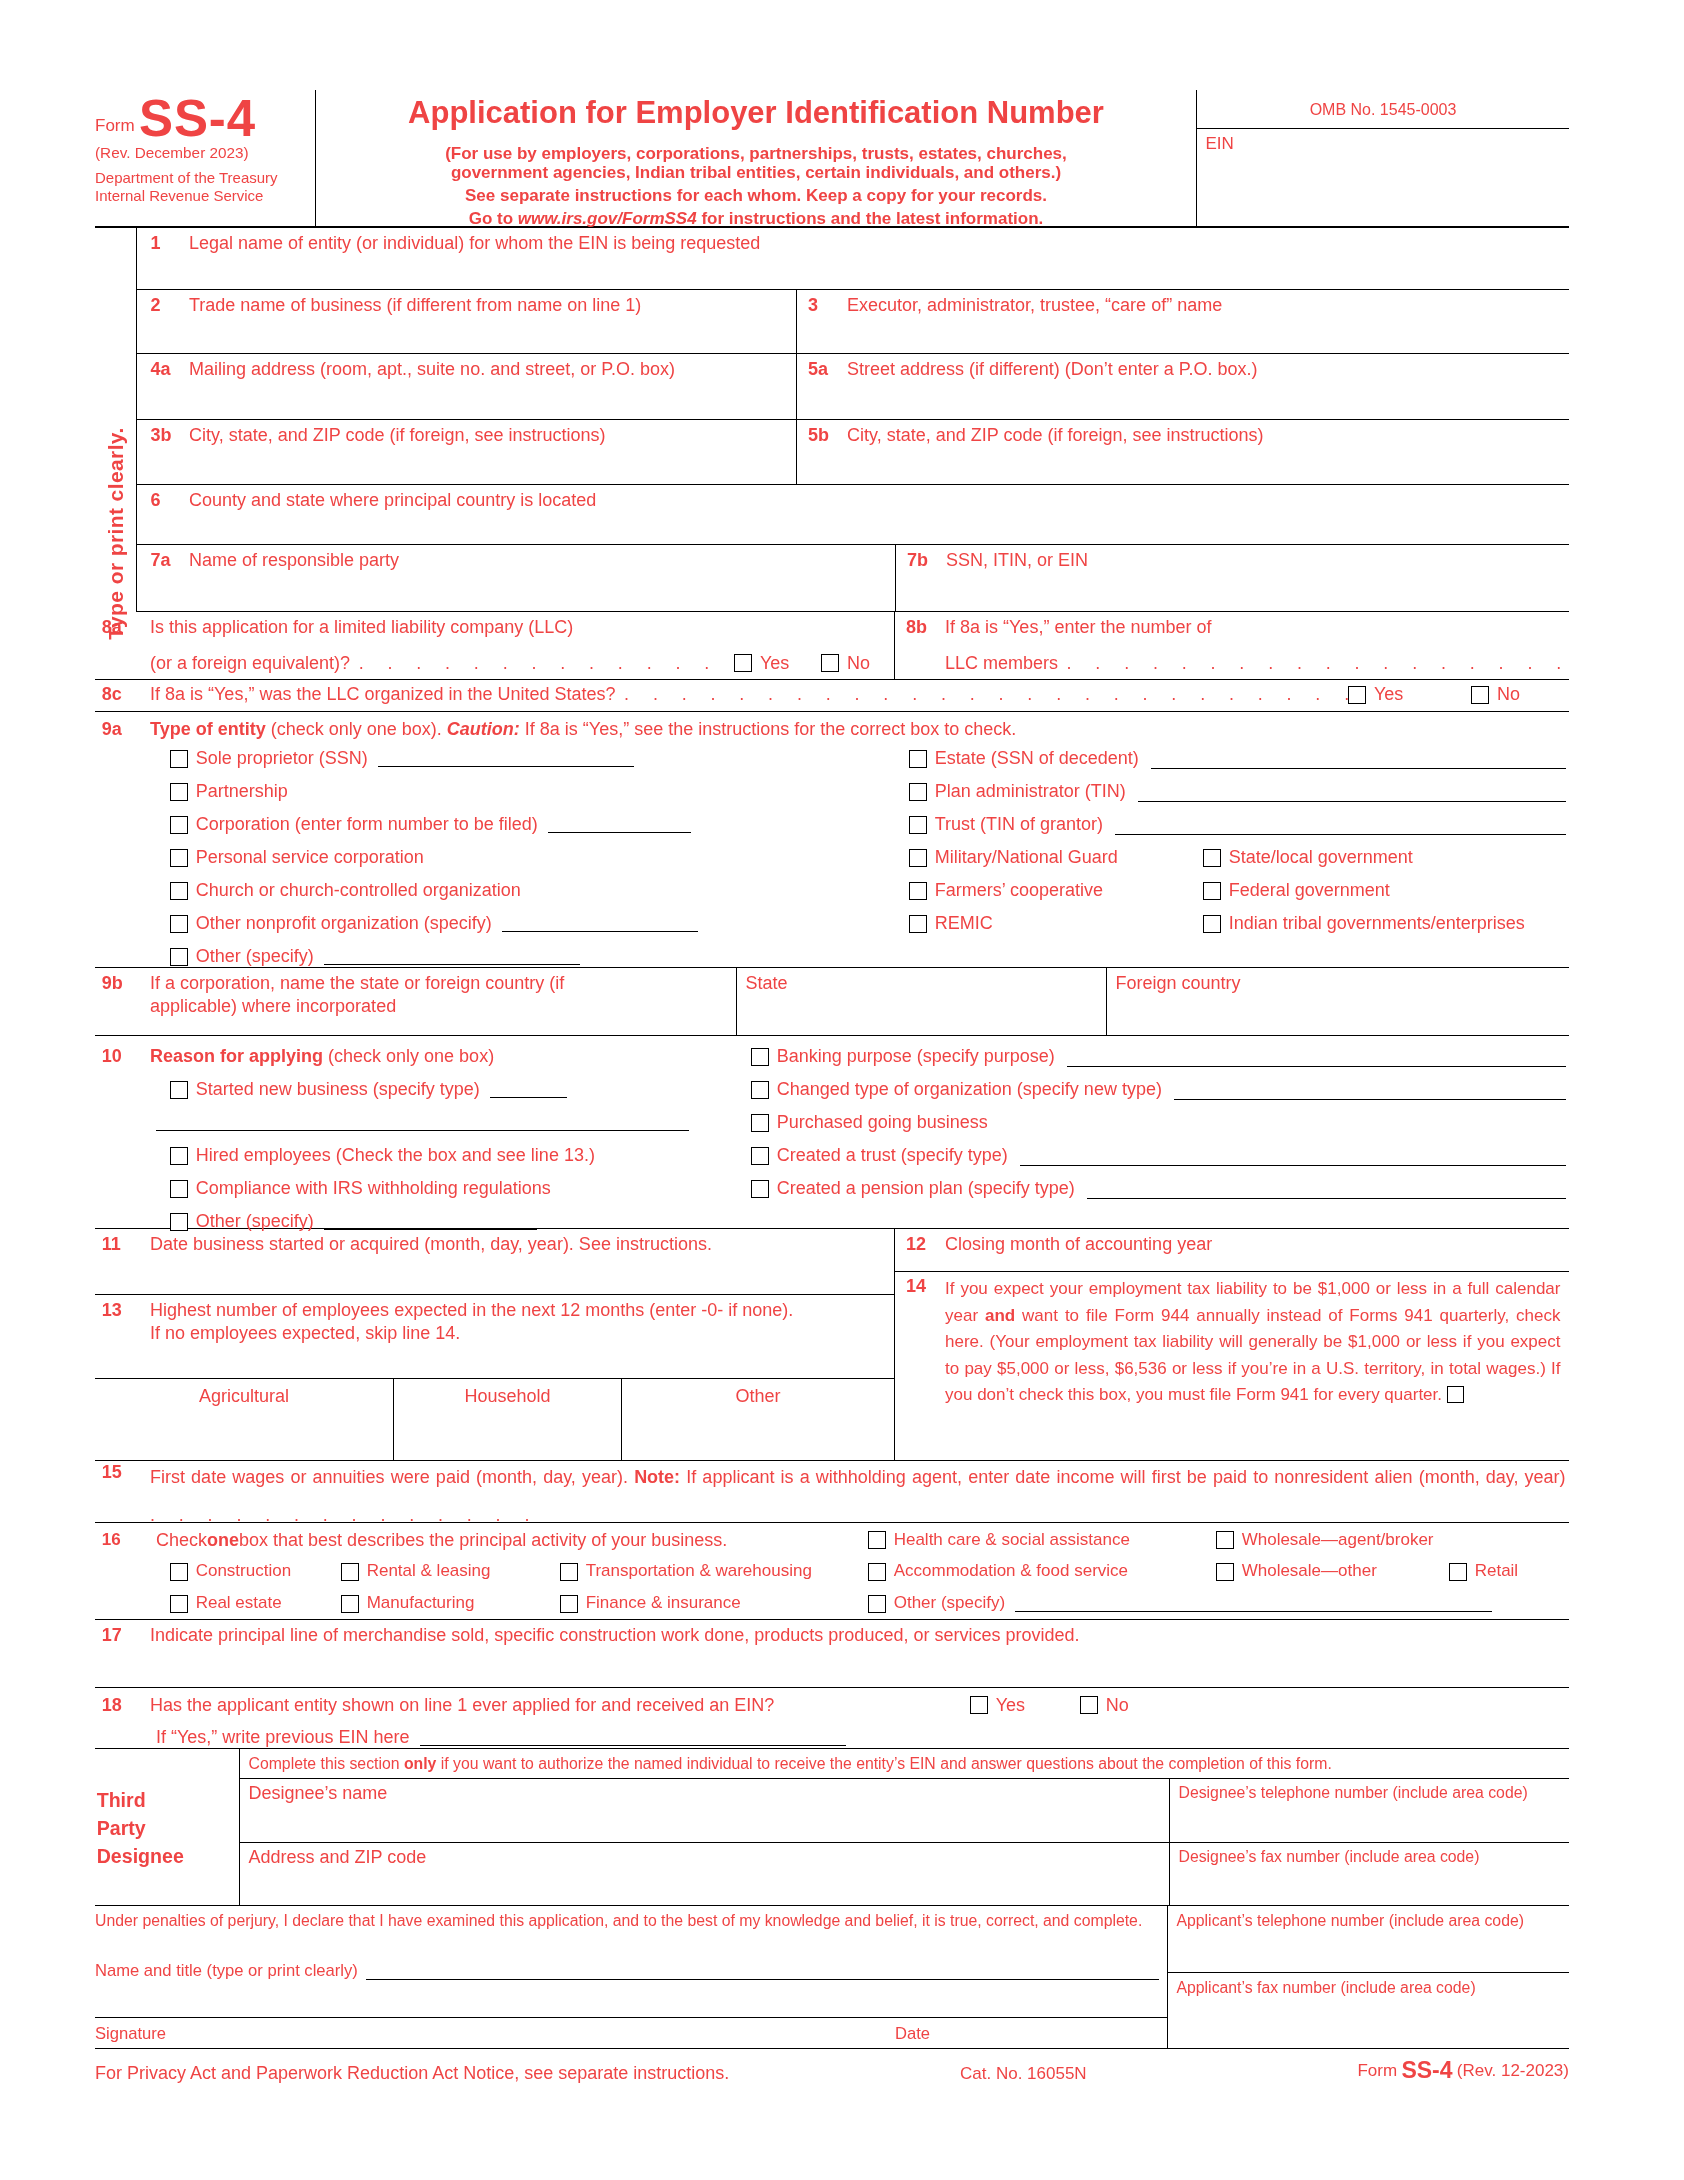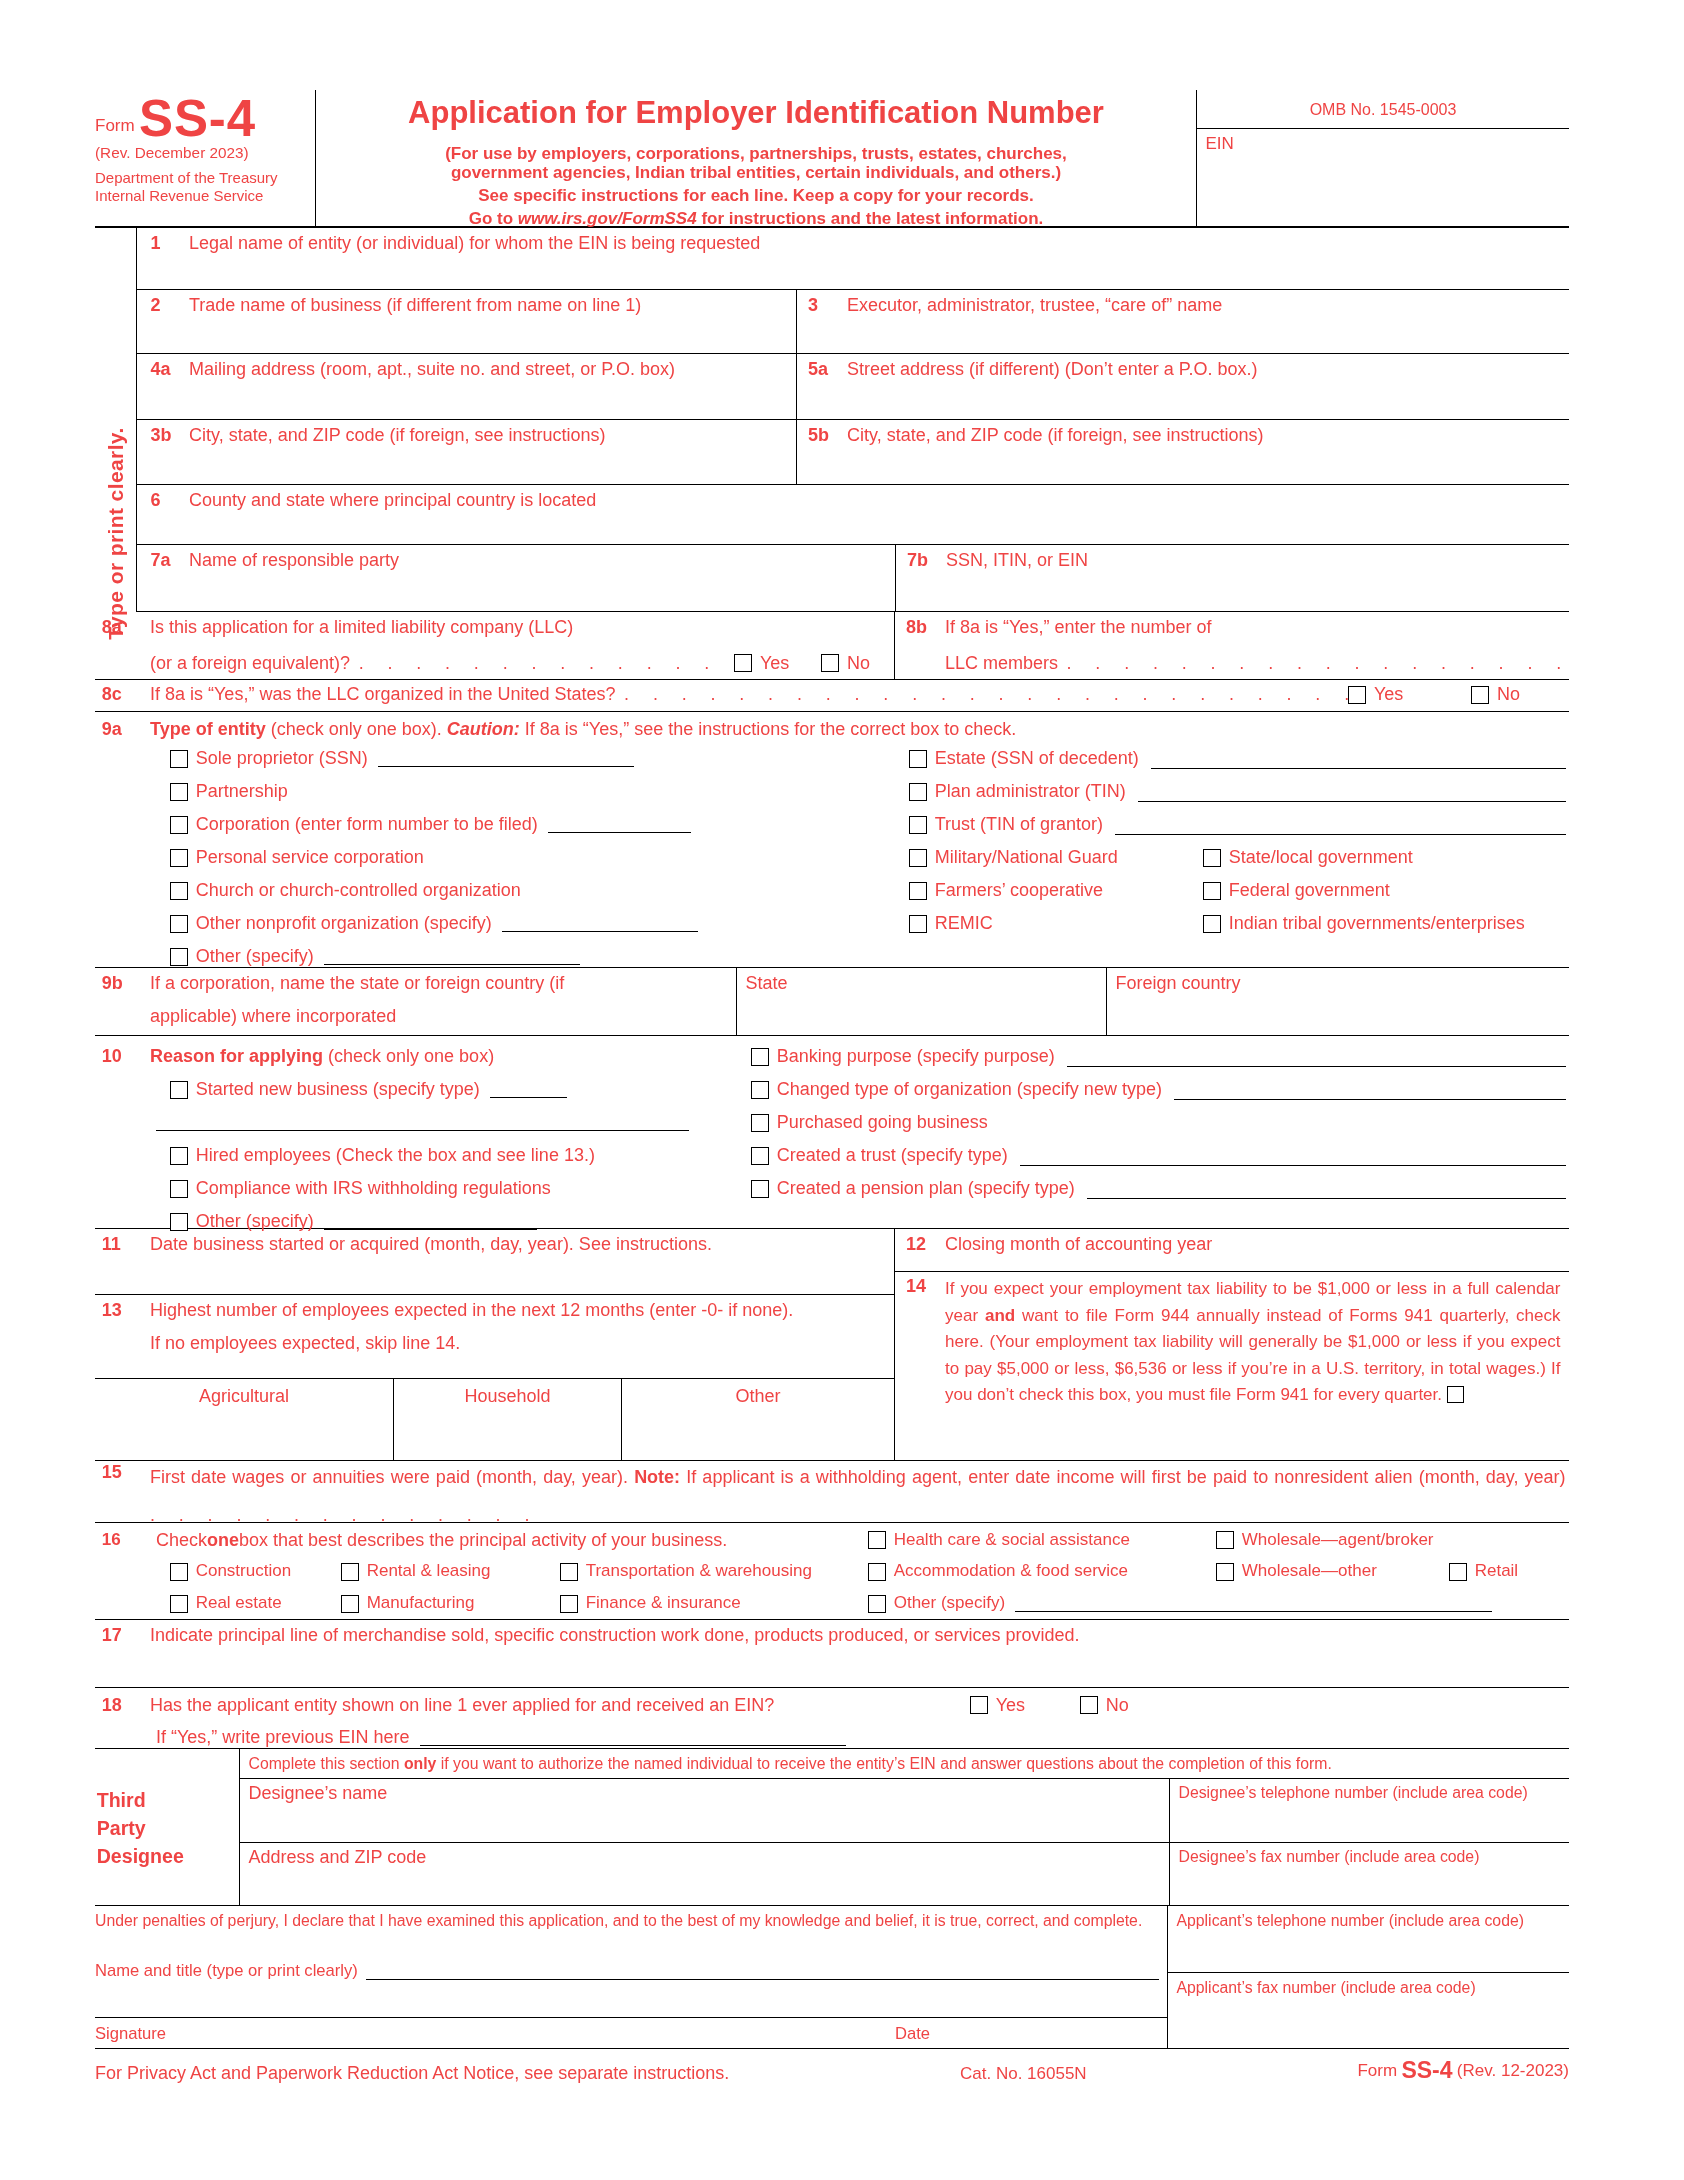--- a/index.html
+++ b/index.html
@@ -38,21 +38,21 @@
 .gnum{font-weight:700;width:52px;padding-left:13.6px;flex:none}
 .num{font-weight:700;width:55px;padding-left:6.8px;flex:none}
 .num2{font-weight:700;width:50px;padding-left:11px;flex:none}
 .cb{display:inline-block;width:18px;height:18px;border:1.7px solid #000;flex:none;margin:1.7px 7.7px 0 0;background:#fff}
 .cb-gap{margin-left:32px}
 .cblabel{flex:none}
 .leader{flex:1 1 0;min-width:15.3px;overflow:hidden;white-space:nowrap;letter-spacing:9.4px;padding:0 3.4px 0 8.5px}
 .fill{display:inline-block;border-bottom:1.7px solid #000;height:19px;flex:none;margin-left:10.2px}
 .lfill{flex:1 1 0;min-width:25.6px;border-bottom:1.7px solid #000;height:20.4px;margin:0 3.4px 0 12px}
 .stack{flex:1;min-width:0;display:flex;flex-direction:column;gap:13.6px}
-.stack-sm{gap:11px}
+.stack-sm{gap:1px}
 
 .l9-head{display:flex;padding-top:6.8px}
 .l9-cols{display:flex;margin-top:5.1px}
 .l9-left{margin-left:75px;width:739px}
 .l9-right{flex:1;min-width:0}
 .l9-row{height:33px;display:flex;align-items:flex-start;padding-top:2.6px;min-width:0}
 .pair-first{width:294px;display:flex;flex:none}
 
 .l10{display:flex}
 .l10-left{width:656px;padding-top:8.5px}
@@ -127,21 +127,21 @@
       <div class="rev">(Rev. December 2023)</div>
       <div class="dept">Department of the Treasury</div>
       <div class="dept">Internal Revenue Service</div>
     </div>
     <div class="hdr-center">
       <div class="title">Application for Employer Identification Number</div>
       <div class="subtitle">
         <span>(For use by employers, corporations, partnerships, trusts, estates, churches,</span><br>
         <span>government agencies, Indian tribal entities, certain individuals, and others.)</span>
       </div>
-      <div class="see-instr">See specific instructions for each line. Keep a copy for your records.</div>
+      <div class="see-instr">See separate instructions for each whom. Keep a copy for your records.</div>
       <div class="goto"><span>Go to </span><span class="url">www.irs.gov/FormSS4</span><span> for instructions and the latest information.</span></div>
     </div>
     <div class="hdr-right">
       <div class="omb">OMB No. 1545-0003</div>
       <div class="ein-cell"><span>EIN</span></div>
     </div>
   </header>
 
   <div class="form-body">
     <div class="side-note">Type or print clearly.</div>

